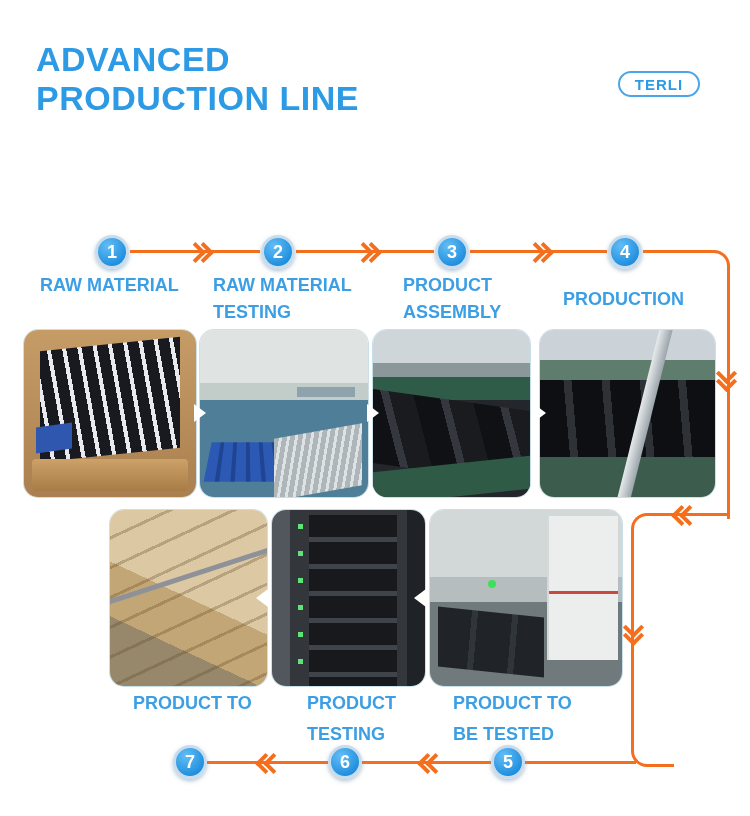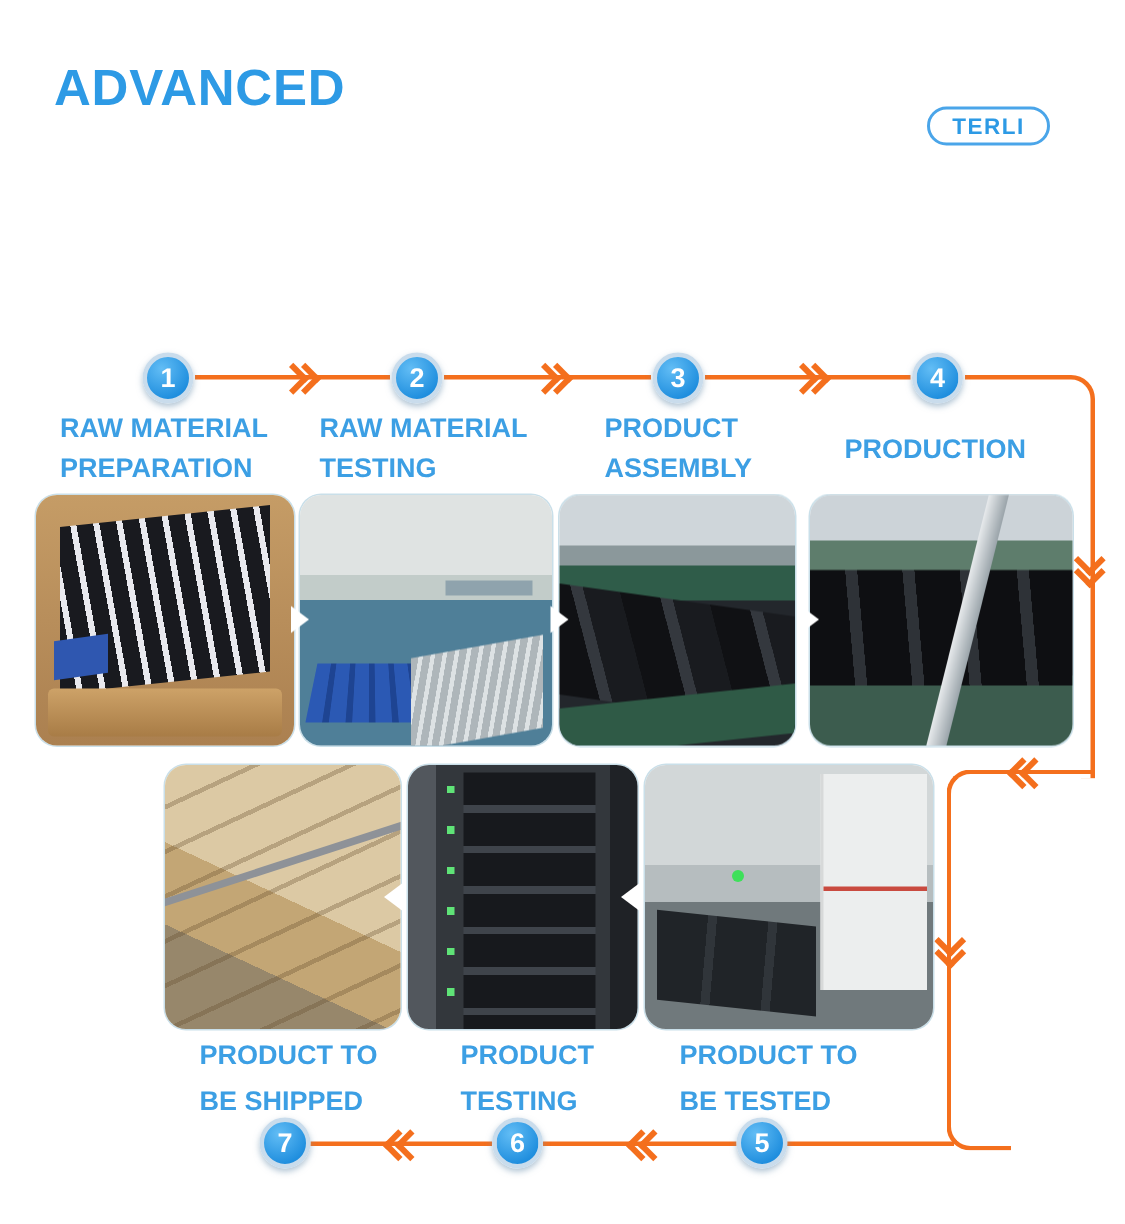--- a/index.html
+++ b/index.html
@@ -98,20 +98,21 @@
   .notch.r{border-left:12px solid #fff;}
   .notch.l{border-right:12px solid #fff;}
 </style>
 </head>
 <body>
 
 <div class="canvas">
 
   <div class="title">
     <div>ADVANCED</div>
+    <div>PRODUCTION LINE</div>
   </div>
   <div class="badge">
     <span>TERLI</span>
   </div>
 
   <div class="hline" style="left:130px;top:250px;width:130px;"></div>
   <div class="hline" style="left:296px;top:250px;width:138px;"></div>
   <div class="hline" style="left:470px;top:250px;width:137px;"></div>
   <div class="elbow elbow1"></div>
   <div class="elbow elbow2"></div>
@@ -137,21 +138,20 @@
   <div class="chv l" style="left:258px;top:756px;"></div>
   <div class="chv l" style="left:266px;top:756px;"></div>
 
   <div class="circle" style="left:95px;top:235px;"><span>1</span></div>
   <div class="circle" style="left:261px;top:235px;"><span>2</span></div>
   <div class="circle" style="left:435px;top:235px;"><span>3</span></div>
   <div class="circle" style="left:608px;top:235px;"><span>4</span></div>
 
   <div class="slabel" style="left:40px;top:272px;">
     <div>RAW MATERIAL</div>
-    <div>PREPARATION</div>
   </div>
   <div class="slabel" style="left:213px;top:272px;">
     <div>RAW MATERIAL</div>
     <div>TESTING</div>
   </div>
   <div class="slabel" style="left:403px;top:272px;">
     <div>PRODUCT</div>
     <div>ASSEMBLY</div>
   </div>
   <div class="slabel" style="left:563px;top:286px;">
@@ -192,21 +192,20 @@
     <div class="cab"></div>
     <div class="stripe"></div>
     <div class="batt"></div>
     <div class="grn"></div>
   </div>
   <div class="notch l" style="left:256px;top:589px;"></div>
   <div class="notch l" style="left:414px;top:589px;"></div>
 
   <div class="slabel bottom" style="left:133px;top:688px;">
     <div>PRODUCT TO</div>
-    <div>BE SHIPPED</div>
   </div>
   <div class="slabel bottom" style="left:307px;top:688px;">
     <div>PRODUCT</div>
     <div>TESTING</div>
   </div>
   <div class="slabel bottom" style="left:453px;top:688px;">
     <div>PRODUCT TO</div>
     <div>BE TESTED</div>
   </div>
 

